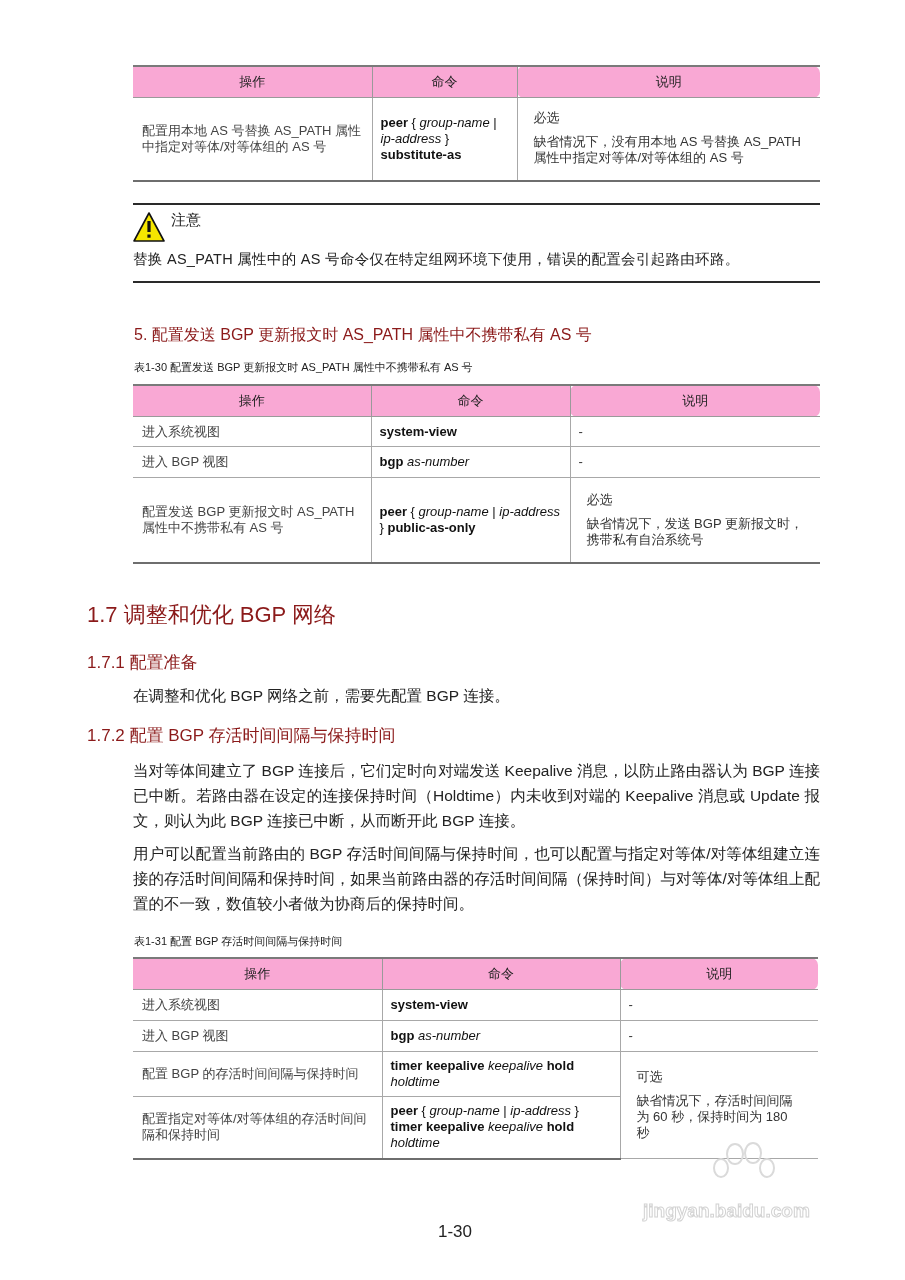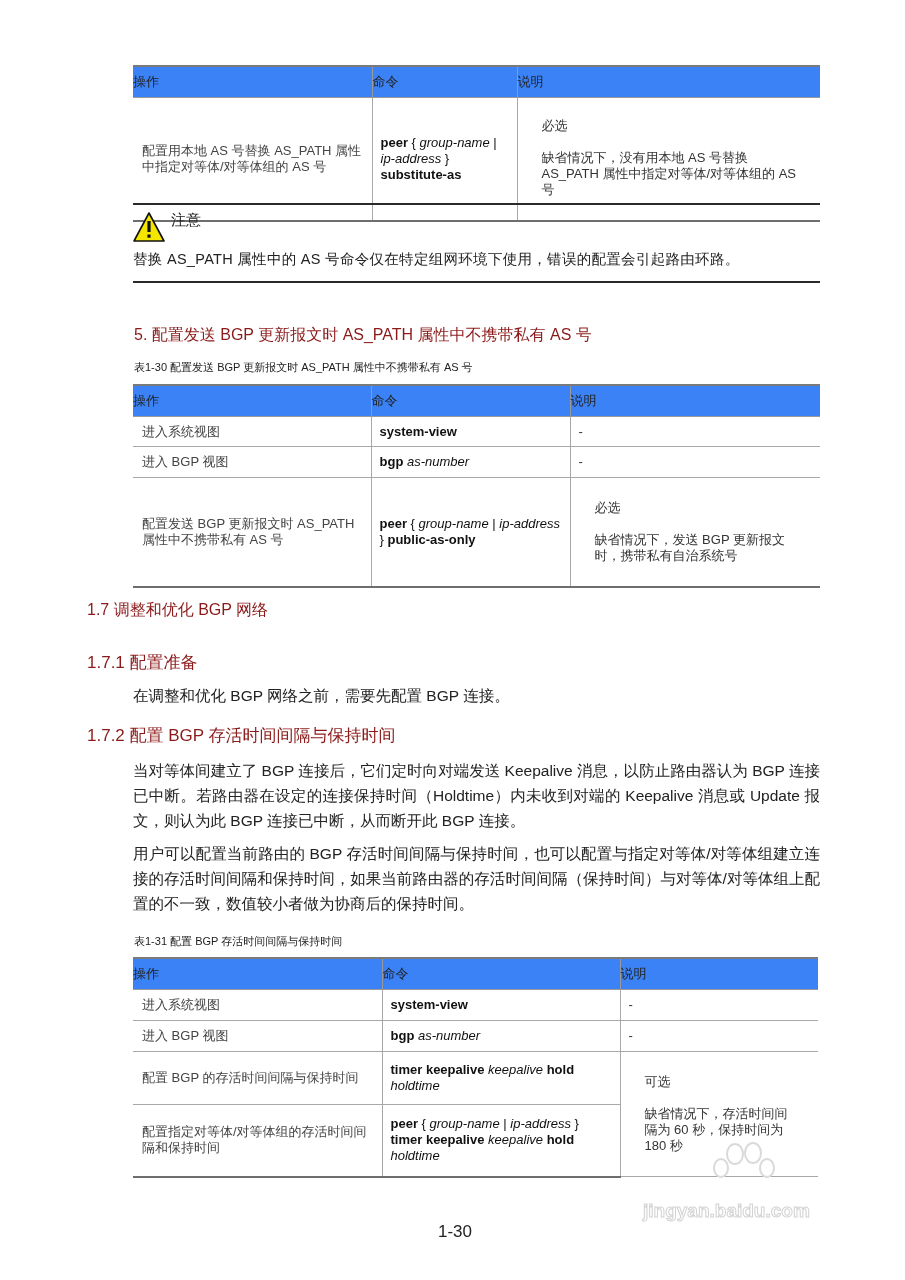--- a/index.html
+++ b/index.html
@@ -1,31 +1,31 @@
 <!DOCTYPE html>
 <html><head>
 <meta charset="utf-8">
 <style>
   html, body { margin: 0; padding: 0; background: #ffffff; }
   body { width: 905px; height: 1280px; position: relative; overflow: hidden;
          font-family: "Liberation Sans", "DejaVu Sans", sans-serif; color: #1a1a1a; }
   .abs { position: absolute; }
 
   table.cmd { position: absolute; border-collapse: collapse; font-size: 13px; line-height: 16px; }
-  table.cmd th { background: #3b82f6; font-weight: normal; color: #222; height: 30px; padding: 0;
+  table.cmd th { background: #f9a8d4; font-weight: normal; color: #222; height: 30px; padding: 0;
                  border-top: 2px solid #7a7a7a; border-bottom: 1px solid #9a9a9a;
-                 border-left: 1px solid #9a9a9a; border-right: 1px solid #9a9a9a; text-align: left; }
+                 border-left: 1px solid #9a9a9a; border-right: 1px solid #9a9a9a; text-align: center; }
   table.cmd th:first-child { border-left: none; }
-  table.cmd th:last-child { border-right: none; }
+  table.cmd th:last-child { border-right: none; border-radius: 7px; }
   table.cmd td { border: 1px solid #a8a8a8; vertical-align: middle; padding: 6px 8px; color: #333; }
   table.cmd td:first-child { border-left: none; padding-left: 9px; }
   table.cmd td:last-child { border-right: none; }
   table.cmd tr:last-child td { border-bottom: 2px solid #6e6e6e; }
   table.cmd td.cmdcell { color: #111; }
-  table.cmd td.desc p { margin: 16px; }
+  table.cmd td.desc p { margin: 8px; }
   table.cmd td.desc p + p { margin-top: 6px; }
   .kw { font-weight: bold; }
   .arg { font-style: italic; }
 
   .rule { position: absolute; left: 133px; width: 687px; height: 2px; background: #2a2a2a; }
   .note-title { font-size: 15px; color: #222; }
   .note-body { font-size: 14.5px; color: #222; letter-spacing: 0.3px; }
 
   .h-red { color: #8b1a1a; }
   .caption { font-size: 11px; color: #222; }
@@ -109,21 +109,21 @@
       <td style="color:#444">配置发送 BGP 更新报文时 AS_PATH 属性中不携带私有 AS 号</td>
       <td class="cmdcell"><span class="kw">peer</span><span> { </span><span class="arg">group-name</span><span> | </span><span class="arg">ip-address</span><span> } </span><span class="kw">public-as-only</span></td>
       <td class="desc">
         <p>必选</p>
         <p>缺省情况下，发送 BGP 更新报文时，携带私有自治系统号</p>
       </td>
     </tr>
   </tbody>
 </table>
 
-<div class="abs h-red" style="left:87px; top:600px; font-size:16px;">1.7  调整和优化 BGP 网络</div>
+<div class="abs h-red" style="left:87px; top:600px; font-size:22px;">1.7  调整和优化 BGP 网络</div>
 <div class="abs h-red" style="left:87px; top:651px; font-size:17px;">1.7.1  配置准备</div>
 <div class="abs para" style="left:133px; top:683px;">在调整和优化 BGP 网络之前，需要先配置 BGP 连接。</div>
 <div class="abs h-red" style="left:87px; top:724px; font-size:17px;">1.7.2  配置 BGP 存活时间间隔与保持时间</div>
 
 <div class="abs para" style="left:133px; top:758px;">
   <p>当对等体间建立了 BGP 连接后，它们定时向对端发送 Keepalive 消息，以防止路由器认为 BGP 连接已中断。若路由器在设定的连接保持时间（Holdtime）内未收到对端的 Keepalive 消息或 Update 报文，则认为此 BGP 连接已中断，从而断开此 BGP 连接。</p>
   <p>用户可以配置当前路由的 BGP 存活时间间隔与保持时间，也可以配置与指定对等体/对等体组建立连接的存活时间间隔和保持时间，如果当前路由器的存活时间间隔（保持时间）与对等体/对等体组上配置的不一致，数值较小者做为协商后的保持时间。</p>
 </div>
 
 <div class="abs caption" style="left:134px; top:934px;">表1-31  配置 BGP 存活时间间隔与保持时间</div>

